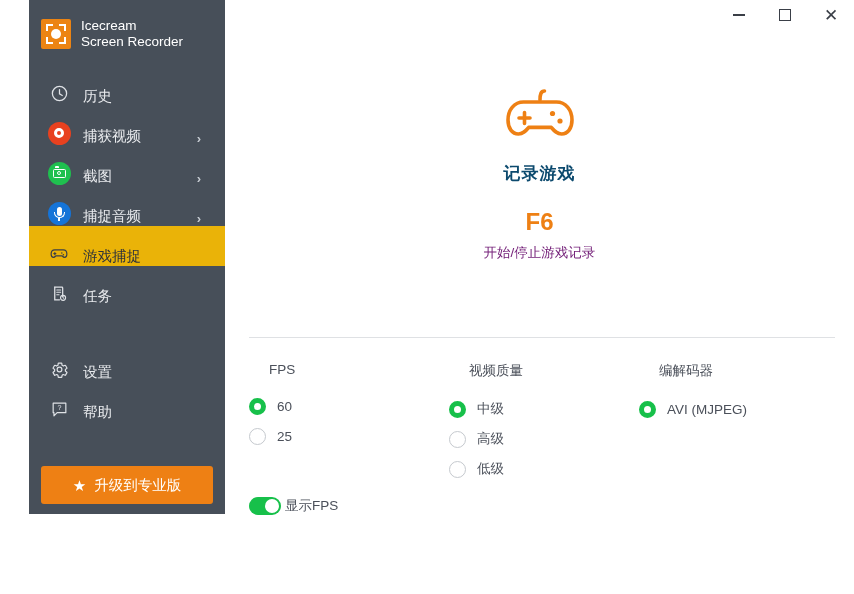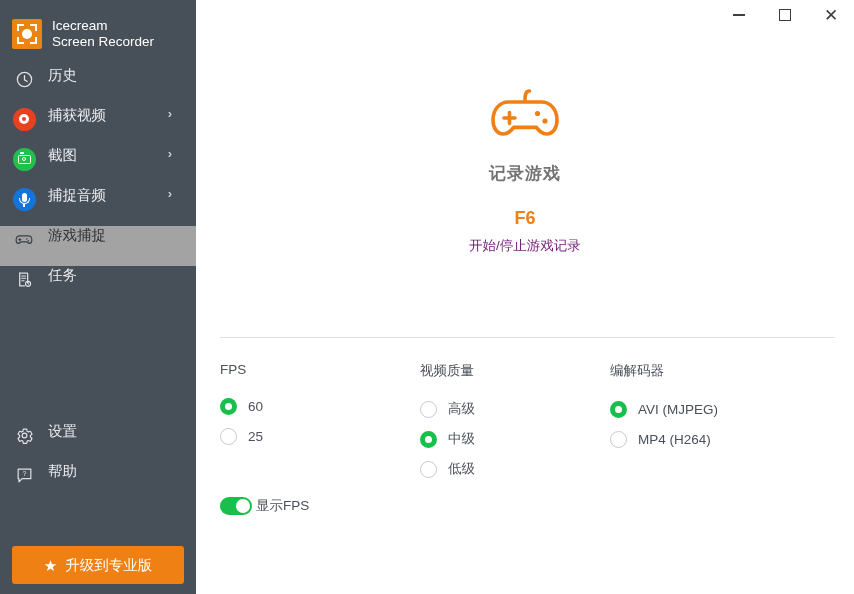--- a/index.html
+++ b/index.html
@@ -12,24 +12,25 @@
   #app {
     position: relative;
     width: 854px; height: 594px;
     display: flex;
     background: #ffffff;
   }
 
   
   #sidebar {
     width: 196px;
-    height: 594px;
+    height: 514px;
     background: #474f59;
     flex: 0 0 196px;
     position: relative;
+    margin-left: 29px;
   }
   .brand {
     display: flex;
     align-items: center;
     padding: 10px 0 0 12px;
     height: 58px;
   }
   .brand-logo {
     width: 30px; height: 30px;
     background: #ec8413;
@@ -61,29 +62,29 @@
     color: #ffffff;
     font-size: 13.5px;
     line-height: 16px;
   }
   .brand-text div { white-space: nowrap; }
 
   .nav { margin-top: 8px; }
   .nav-item {
     height: 40px;
     display: flex;
-    align-items: flex-start;
-    padding-left: 11px;
+    align-items: flex-end;
+    padding-left: 17px;
     color: #e9ebee;
     font-size: 14.5px;
     position: relative;
     cursor: default;
   }
   .nav-item.active {
-    background: #a3a3a3;
+    background: #eab308;
     color: #2f333a;
     font-family: Liberation Serif, serif;
   }
   .nav-icon {
     width: 26px; height: 26px;
     flex: 0 0 26px;
     position: relative;
     display: flex; align-items: center; justify-content: center;
   }
   .nav-label { margin-left: 11px; }
@@ -197,30 +198,30 @@
 
   .hero {
     position: absolute;
     top: 86px; left: 0; right: 0;
     text-align: center;
   }
   .hero-title {
     margin-top: 10px;
     font-size: 17px;
     font-weight: bold;
-    color: #737373;
+    color: #0c4a6e;
     letter-spacing: 1px;
   }
   .hotkey {
     position: absolute;
     top: 208px; left: 0; right: 0;
     text-align: center;
   }
   .hotkey-key {
-    font-size: 18px;
+    font-size: 24px;
     font-weight: bold;
     color: #ee8014;
   }
   .hotkey-desc {
     margin-top: 8px;
     font-size: 13.5px;
     color: #701a75;
   }
 
   .divider {
@@ -238,20 +239,21 @@
     display: flex;
   }
   .col-fps  { width: 200px; }
   .col-qual { width: 190px; }
   .col-codec{ flex: 1; }
 
   .group-title {
     font-size: 13.5px;
     color: #4b505a;
     margin-bottom: 14px;
+    margin-left: 20px;
   }
   .radio-row {
     display: flex;
     align-items: center;
     height: 30px;
     cursor: pointer;
   }
   .radio {
     width: 17px; height: 17px;
     border-radius: 50%;
@@ -465,43 +467,39 @@
         </div>
         <div class="radio-row">
           <span class="radio"></span>
           <span class="radio-label">25</span>
         </div>
       </div>
 
       <div class="col-qual">
         <div class="group-title">视频质量</div>
         <div class="radio-row">
+          <span class="radio on"></span>
+          <span class="radio-label">中级</span>
+        </div>
+        <div class="radio-row">
           <span class="radio"></span>
           <span class="radio-label">高级</span>
-        </div>
-        <div class="radio-row">
-          <span class="radio on"></span>
-          <span class="radio-label">中级</span>
         </div>
         <div class="radio-row">
           <span class="radio"></span>
           <span class="radio-label">低级</span>
         </div>
       </div>
 
       <div class="col-codec">
         <div class="group-title">编解码器</div>
         <div class="radio-row">
           <span class="radio on"></span>
           <span class="radio-label">AVI (MJPEG)</span>
         </div>
-        <div class="radio-row">
-          <span class="radio"></span>
-          <span class="radio-label">MP4 (H264)</span>
-        </div>
       </div>
     </div>
 
     <div class="toggle-row">
       <span class="toggle">
         <span class="knob"></span>
       </span>
       <span class="toggle-label">显示FPS</span>
     </div>
 

